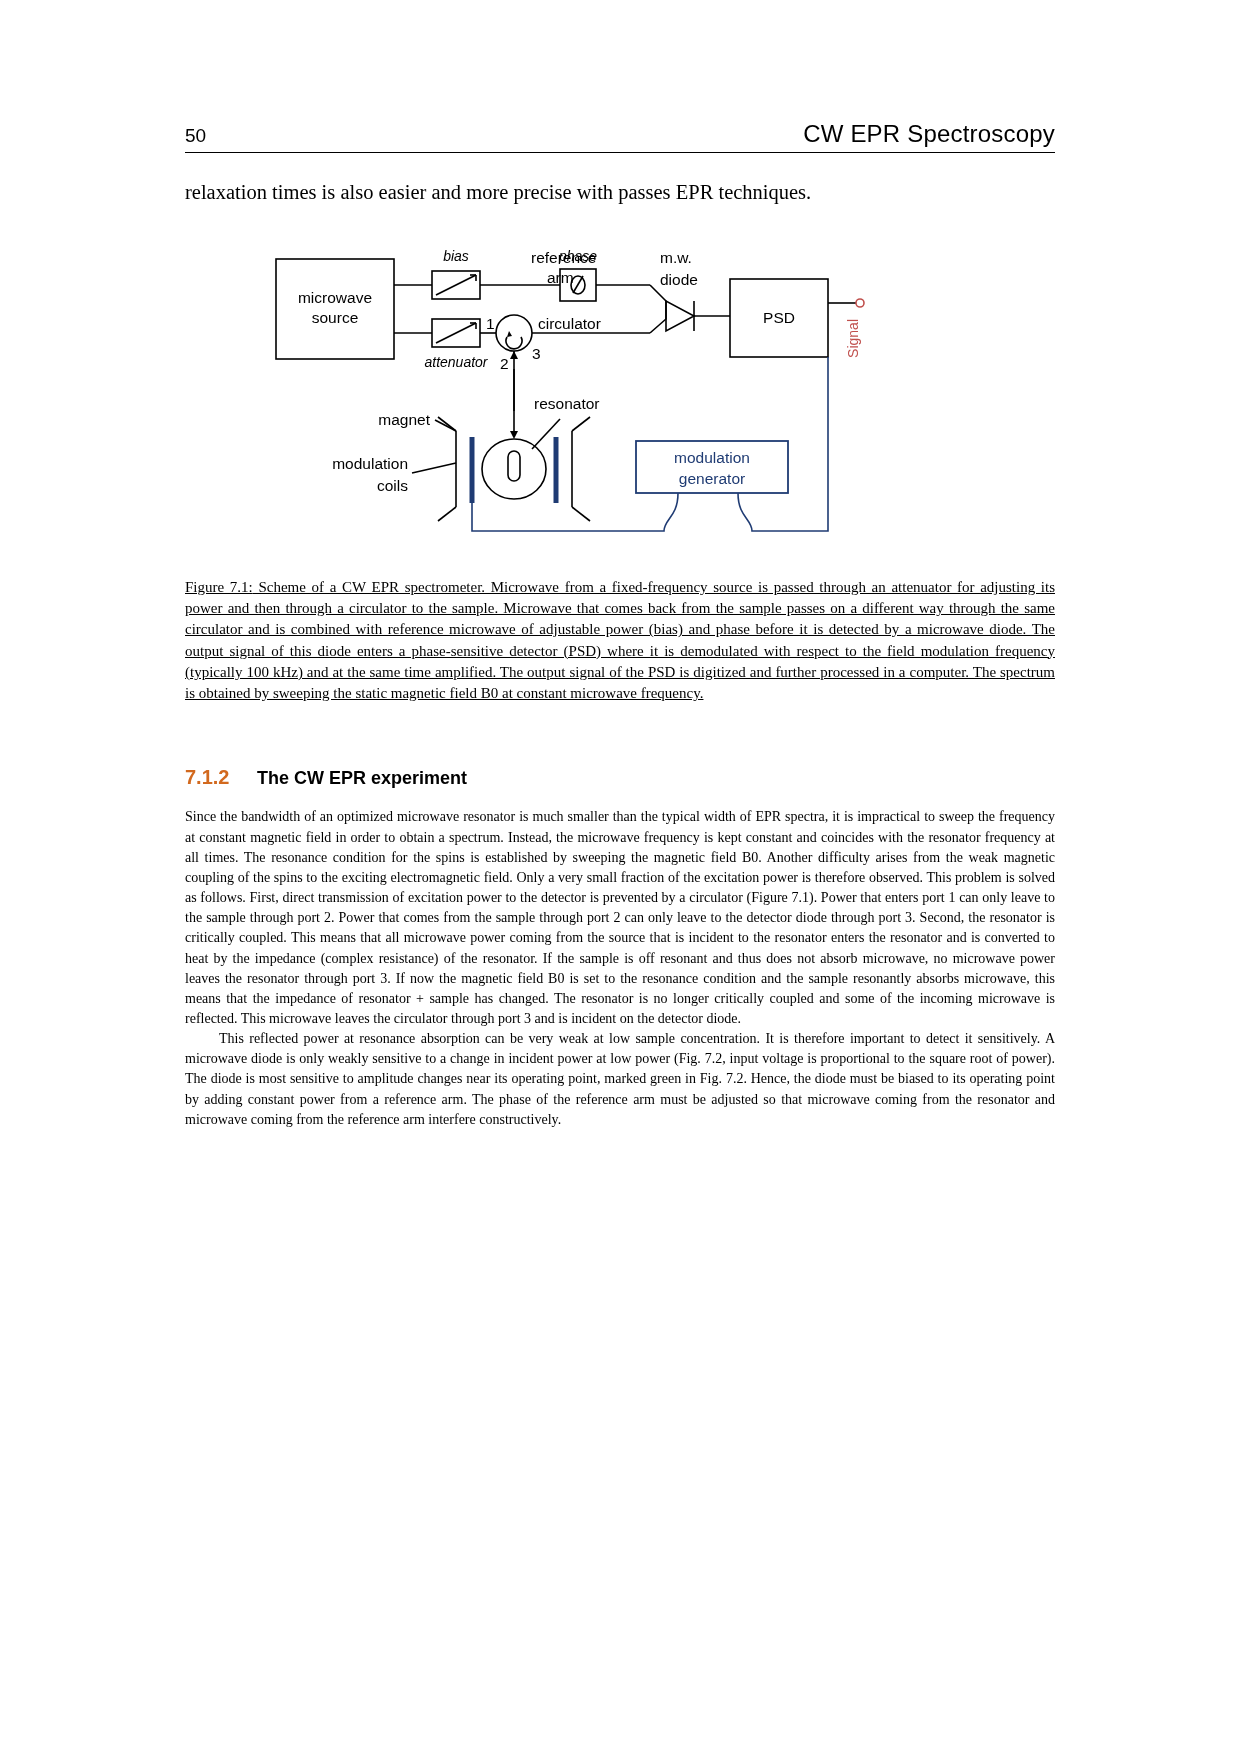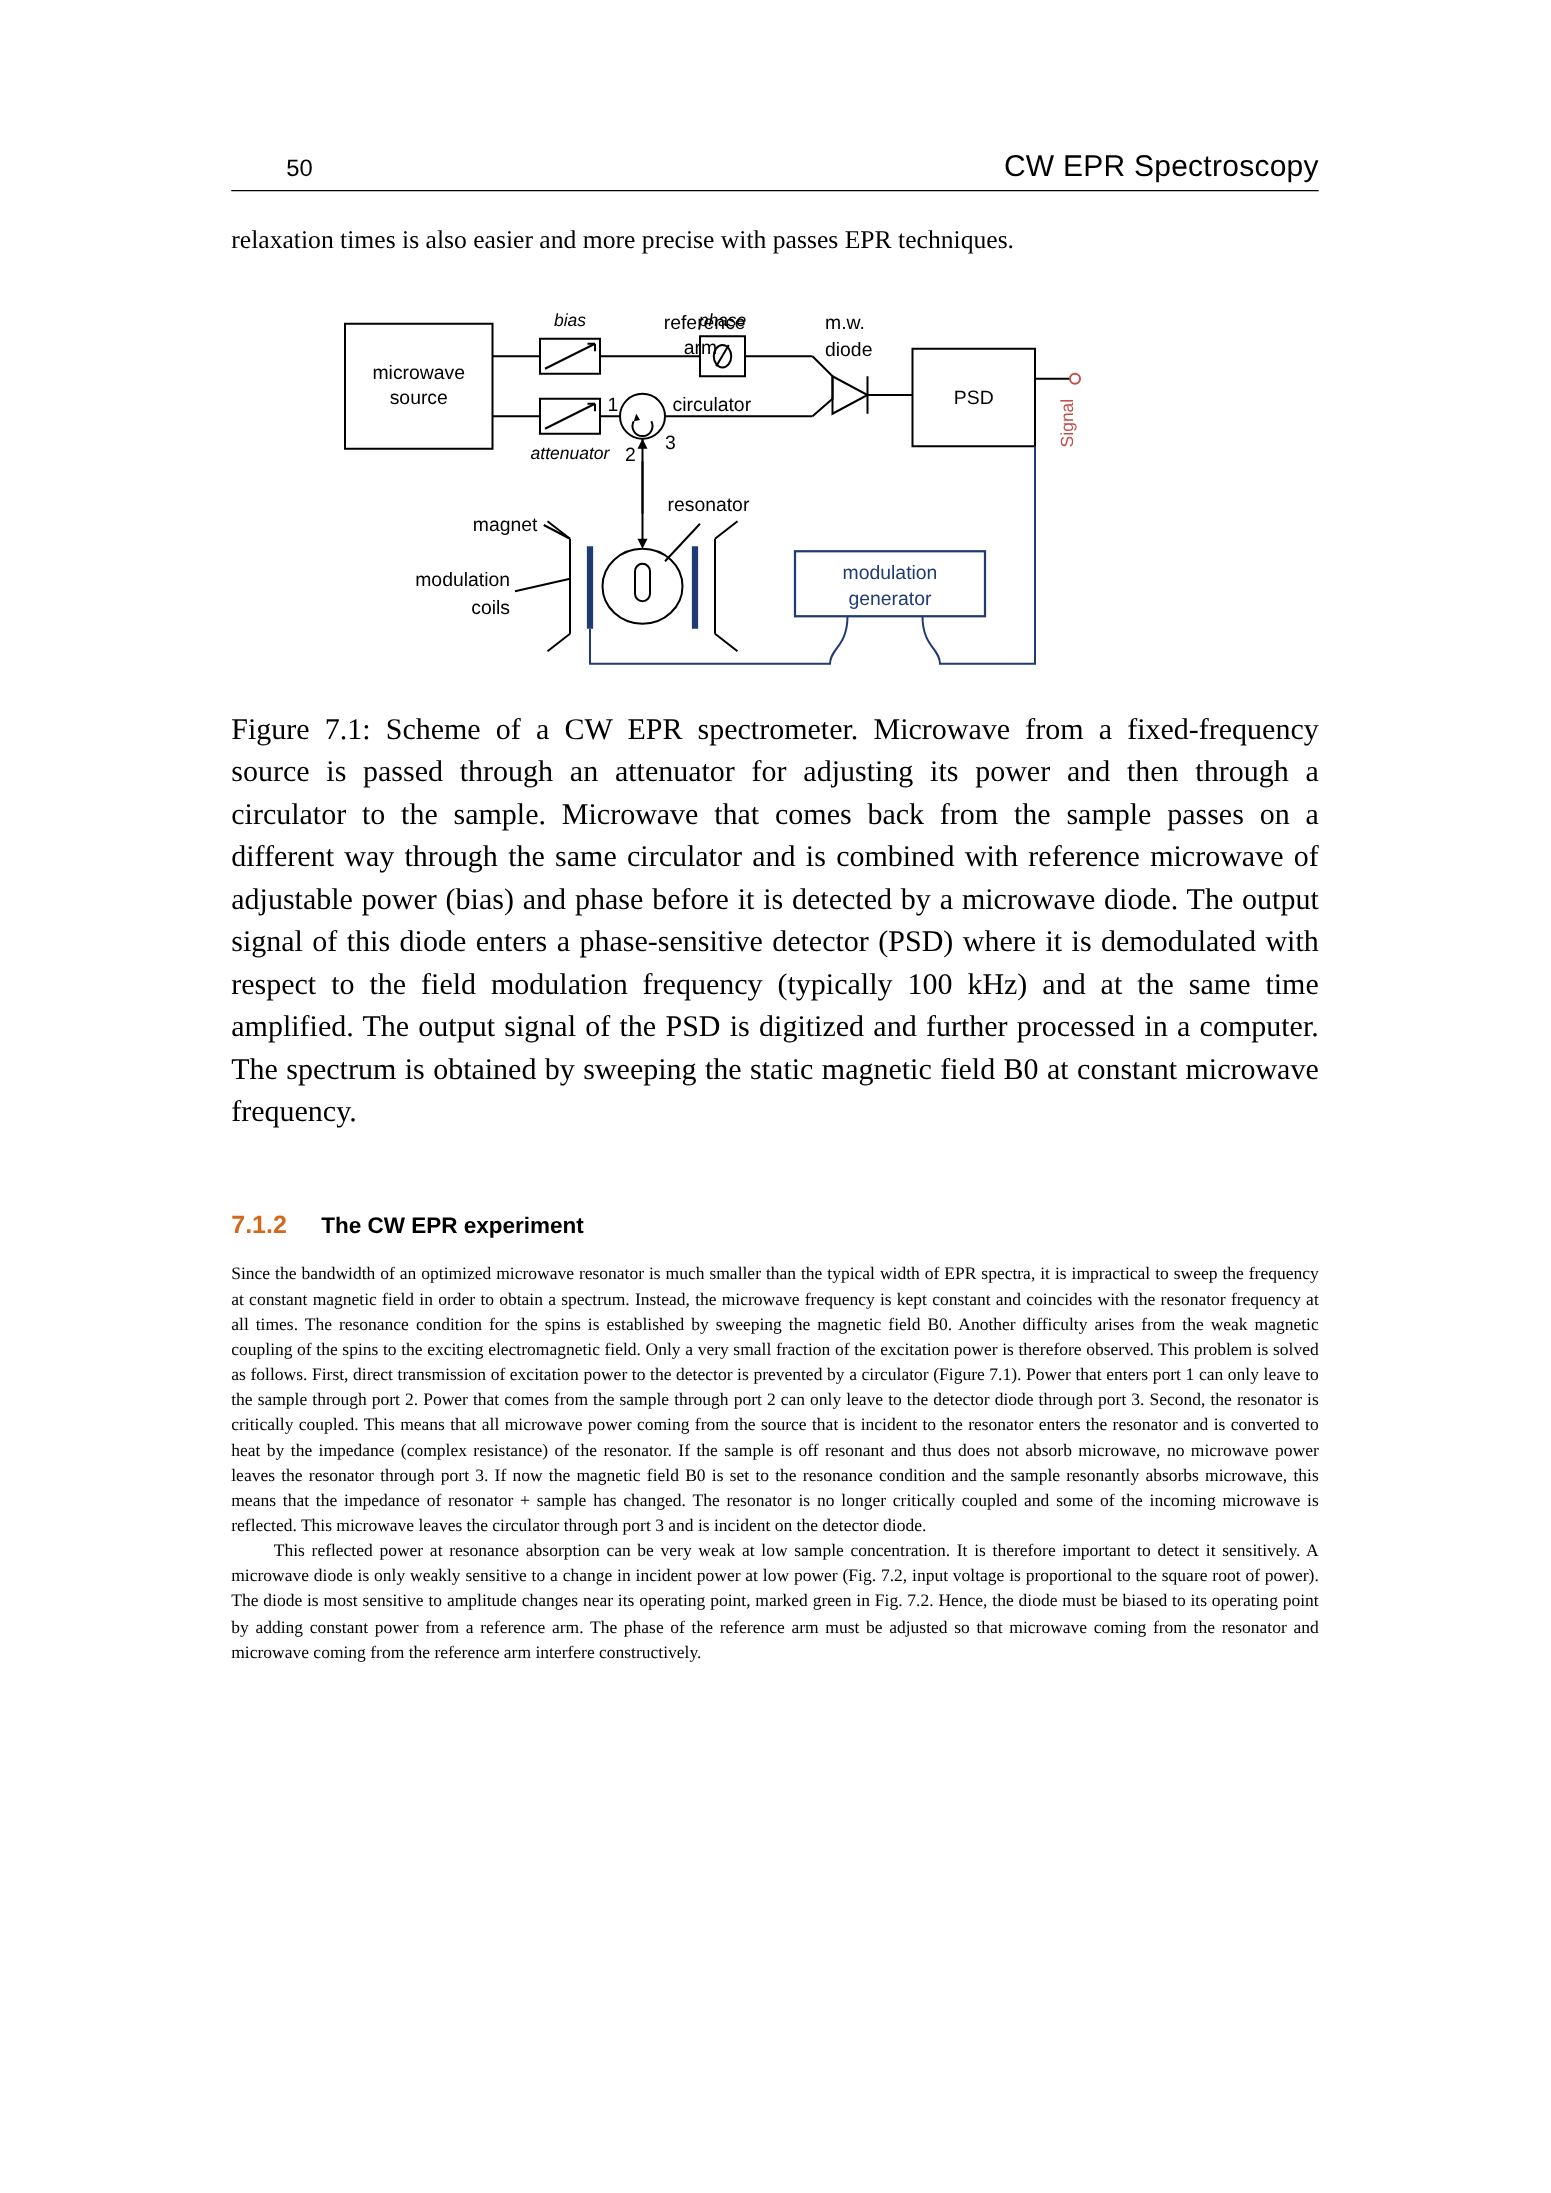--- a/index.html
+++ b/index.html
@@ -20,21 +20,20 @@
     top: 120px;
     width: 870px;
   }
   
   .header {
     display: flex;
     align-items: baseline;
     justify-content: space-between;
     font-family: "Liberation Sans", sans-serif;
     font-size: 19px;
-    margin-left: 44px;
   }
   .header .pageno {
     font-size: 19px;
     color: #000;
   }
   .header .chaptertitle {
     font-weight: normal;
     font-size: 24px;
     letter-spacing: 0.2px;
   }
@@ -51,24 +50,25 @@
   
   .figure-wrap {
     margin-top: 34px;
     margin-bottom: 10px;
     height: 300px;
     position: relative;
   }
   svg.diagram { display: block; margin: 0 auto; }
   
   .caption {
-    font-size: 24px;
+    font-size: 15px;
     line-height: 1.42;
     text-align: justify;
-    margin-top: 26px;
+    margin-top: 36px;
+    text-decoration: underline;
   }
   .caption .lead { }
   
   .section {
     margin-top: 62px;
     display: flex;
     font-family: Liberation Sans, sans-serif;
     align-items: baseline;
   }
   .section .num {

